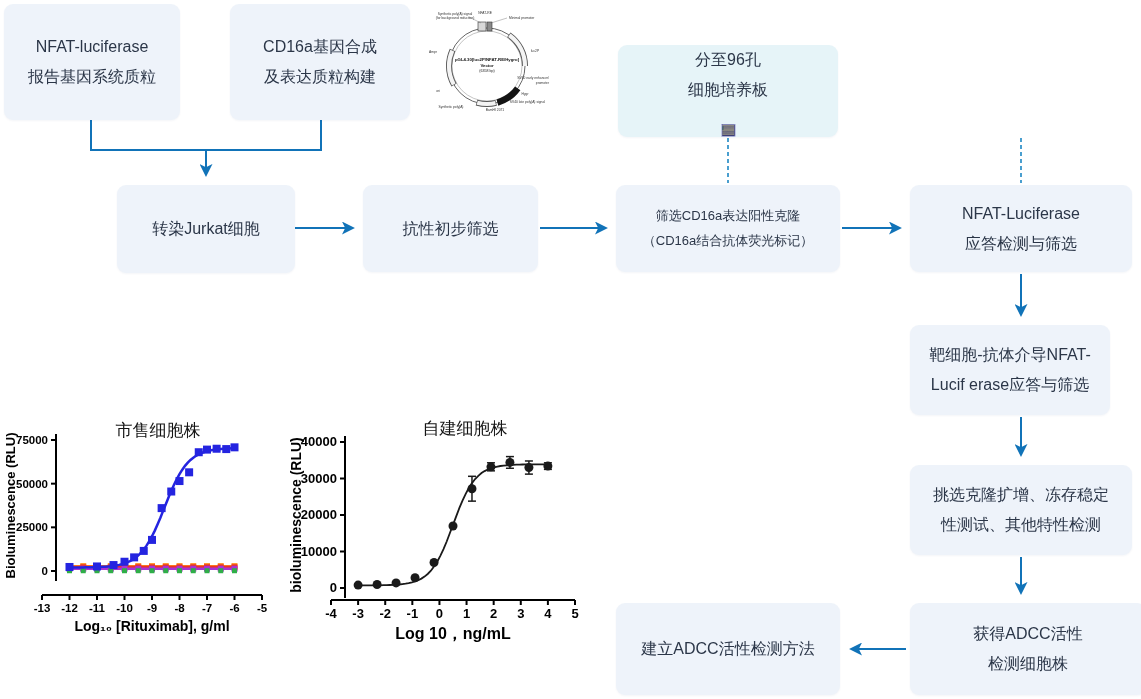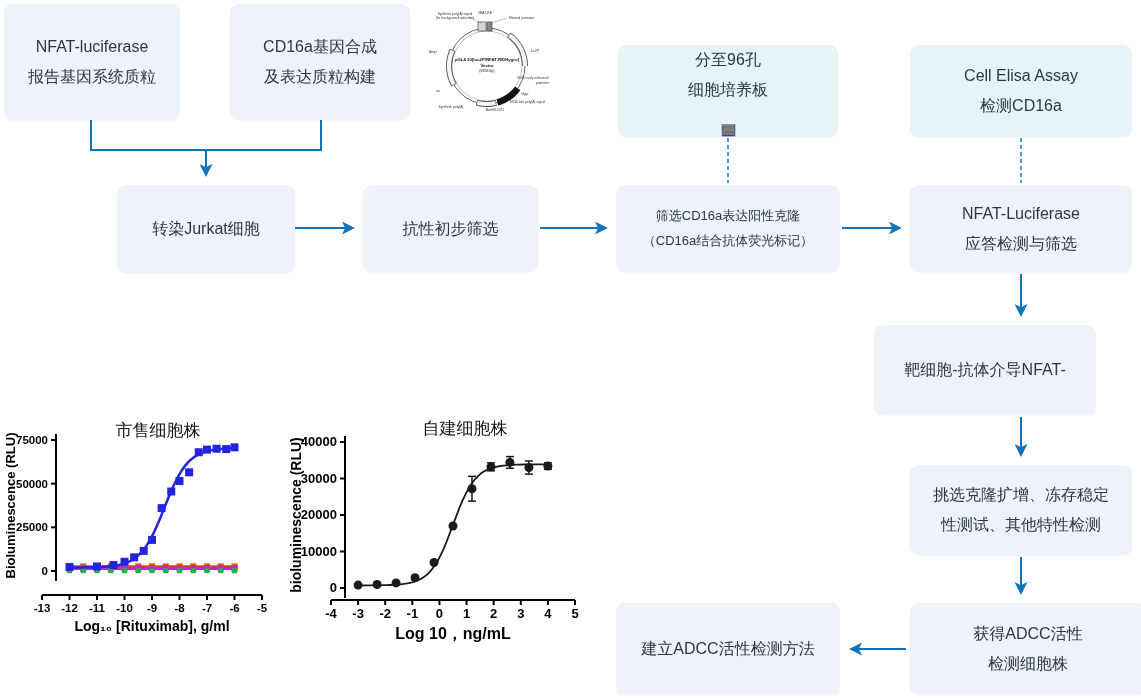--- a/index.html
+++ b/index.html
@@ -196,42 +196,39 @@
           <circle cx="29.78" cy="42.00" r="1.7" fill="#efe9a0" stroke="#c9c070" stroke-width="0.3"></circle>
           <circle cx="33.71" cy="42.00" r="1.7" fill="#efe9a0" stroke="#c9c070" stroke-width="0.3"></circle>
           <circle cx="37.64" cy="42.00" r="1.7" fill="#efe9a0" stroke="#c9c070" stroke-width="0.3"></circle>
           <circle cx="41.57" cy="42.00" r="1.7" fill="#efe9a0" stroke="#c9c070" stroke-width="0.3"></circle>
           <circle cx="45.50" cy="42.00" r="1.7" fill="#efe9a0" stroke="#c9c070" stroke-width="0.3"></circle>
           <circle cx="49.43" cy="42.00" r="1.7" fill="#efe9a0" stroke="#c9c070" stroke-width="0.3"></circle>
         </g>
     </svg>
   </div>
 
-  <div class="box cyan" style="left:910px;top:45px;width:222px;height:92px">
-    <span>Cell Elisa Assay</span>
-    <span>检测CD16a</span>
-  </div>
 
   <div class="box" style="left:117px;top:185px;width:178px;height:88px">
     <span>转染Jurkat细胞</span>
   </div>
   <div class="box" style="left:363px;top:185px;width:175px;height:87px">
     <span>抗性初步筛选</span>
   </div>
   <div class="box" style="left:616px;top:185px;width:224px;height:87px;font-size:13px">
     <span>筛选CD16a表达阳性克隆</span>
     <span>（CD16a结合抗体荧光标记）</span>
   </div>
   <div class="box" style="left:910px;top:185px;width:222px;height:87px">
     <span>NFAT-Luciferase</span>
     <span>应答检测与筛选</span>
   </div>
 
-  <div class="box" style="left:874px;top:325px;width:222px;height:90px">
+  <div class="box" style="left:910px;top:325px;width:200px;height:90px">
     <span>靶细胞-抗体介导NFAT-</span>
+    <span>Lucif erase应答与筛选</span>
   </div>
   <div class="box" style="left:910px;top:465px;width:222px;height:90px">
     <span>挑选克隆扩增、冻存稳定</span>
     <span>性测试、其他特性检测</span>
   </div>
   <div class="box" style="left:910px;top:603px;width:236px;height:92px">
     <span>获得ADCC活性</span>
     <span>检测细胞株</span>
   </div>
   <div class="box" style="left:616px;top:603px;width:224px;height:92px">

